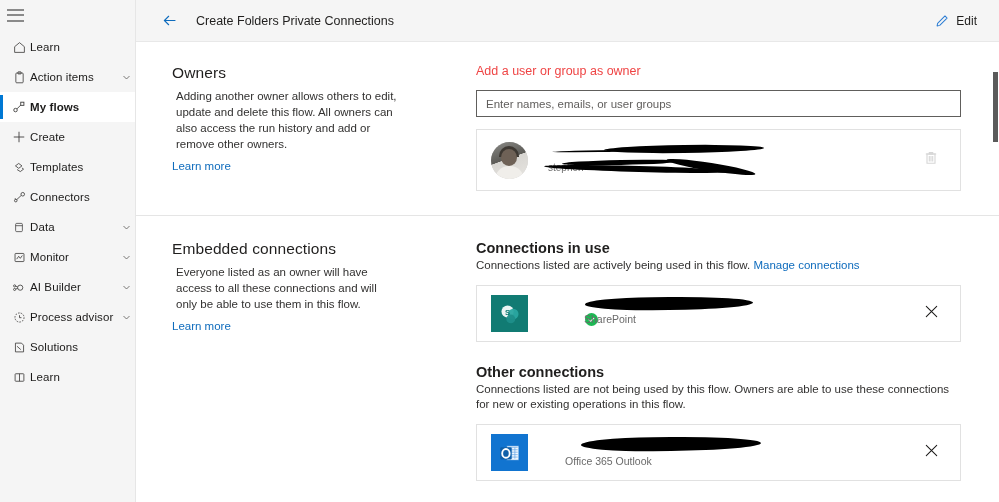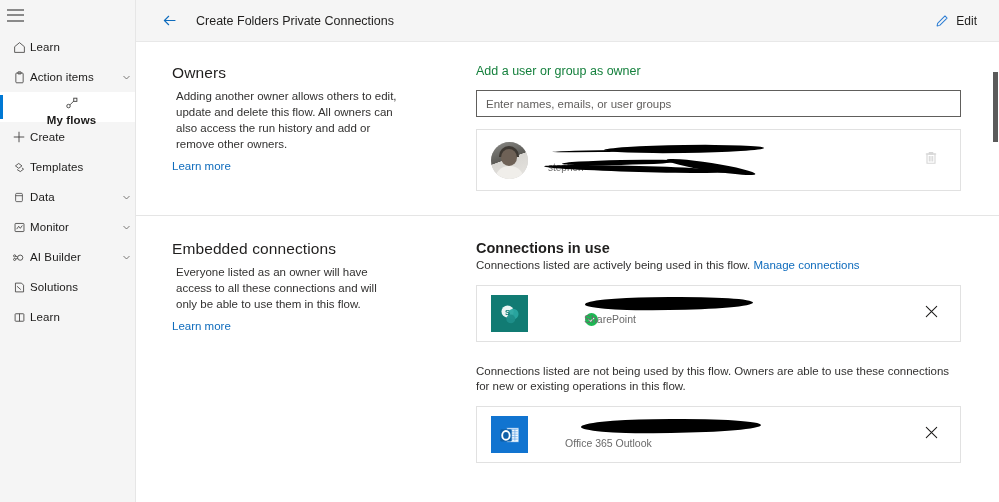--- a/index.html
+++ b/index.html
@@ -68,21 +68,20 @@
     letter-spacing: .1px;
   }
   .nav-item .chev {
     width: 18px; flex: 0 0 18px;
     display: flex; align-items: center; justify-content: center;
     color: #605e5c;
   }
   .nav-item.selected {
     background: #ffffff;
     font-weight: bold;
-    flex-direction: column;
   }
   .nav-item.selected::before {
     content: "";
     position: absolute;
     left: 0; top: 3px; bottom: 3px;
     width: 3px;
     background: #0078d4;
   }
 
   
@@ -174,21 +173,21 @@
     cursor: pointer;
   }
 
   .sec-right {
     flex: 1 1 auto;
     min-width: 0;
   }
 
   .field-label {
     font-size: 12.5px;
-    color: #15803d;
+    color: #ef4444;
     margin: 0 0 12px 0;
   }
 
   .people-input {
     width: 100%;
     height: 27px;
     border: 1px solid #605e5c;
     background: #ffffff;
     padding: 0 9px;
     font-size: 11.5px;
@@ -417,20 +416,31 @@
       <div class="nav-item">
         <span class="nav-ico">
           <svg width="13" height="13" viewBox="0 0 16 16" fill="none" stroke="currentColor" stroke-width="1">
               <path d="M3 6 L7 3 L11 6 L7 9 Z"></path>
               <path d="M11 8.5 L13 10 L9 13 L5 10.5"></path>
             </svg>
         </span>
         <span class="nav-label">Templates</span>
       </div>
 
+      <div class="nav-item">
+        <span class="nav-ico">
+          <svg width="13" height="13" viewBox="0 0 16 16" fill="none" stroke="currentColor" stroke-width="1">
+              <circle cx="3.4" cy="11.8" r="1.6"></circle>
+              <circle cx="12" cy="4" r="2.2"></circle>
+              <path d="M4.6 10.6 L10.2 5.4"></path>
+              <path d="M2.2 9.4 L4 10.2"></path>
+            </svg>
+        </span>
+        <span class="nav-label">Connectors</span>
+      </div>
 
       <div class="nav-item">
         <span class="nav-ico">
           <svg width="12" height="13" viewBox="0 0 16 16" fill="none" stroke="currentColor" stroke-width="1">
               <rect x="3.5" y="2.5" width="9" height="11" rx="1.4"></rect>
               <path d="M3.5 5.6 H12.5"></path>
             </svg>
         </span>
         <span class="nav-label">Data</span>
         <span class="chev">
@@ -465,20 +475,34 @@
             </svg>
         </span>
         <span class="nav-label">AI Builder</span>
         <span class="chev">
           <svg width="9" height="9" viewBox="0 0 12 12" fill="none" stroke="currentColor" stroke-width="1.1">
               <path d="M2 4 L6 8 L10 4"></path>
             </svg>
         </span>
       </div>
 
+      <div class="nav-item">
+        <span class="nav-ico">
+          <svg width="13" height="13" viewBox="0 0 16 16" fill="none" stroke="currentColor" stroke-width="1">
+              <circle cx="8" cy="8" r="5.6" stroke-dasharray="2 1.4"></circle>
+              <path d="M8 5.2 V8.2 H10.4"></path>
+            </svg>
+        </span>
+        <span class="nav-label">Process advisor</span>
+        <span class="chev">
+          <svg width="9" height="9" viewBox="0 0 12 12" fill="none" stroke="currentColor" stroke-width="1.1">
+              <path d="M2 4 L6 8 L10 4"></path>
+            </svg>
+        </span>
+      </div>
 
       <div class="nav-item">
         <span class="nav-ico">
           <svg width="13" height="13" viewBox="0 0 16 16" fill="none" stroke="currentColor" stroke-width="1">
               <path d="M3 2.6 H10.5 L13 5.2 V13.4 H3 Z"></path>
               <path d="M5 6.5 L9.6 10.6"></path>
             </svg>
         </span>
         <span class="nav-label">Solutions</span>
       </div>
@@ -597,20 +621,21 @@
             <div class="card-action">
               <span class="close-ico">
                 <svg width="17" height="17" viewBox="0 0 18 18" fill="none" stroke="currentColor" stroke-width="1.1" stroke-linecap="round">
                     <path d="M3.5 3.5 L14.5 14.5 M14.5 3.5 L3.5 14.5"></path>
                   </svg>
               </span>
             </div>
           </div>
 
           <div class="sub-block">
+            <h3 class="sub-h3">Other connections</h3>
             <p class="sub-desc">Connections listed are not being used by this flow. Owners are able to use these connections for new or existing operations in this flow.</p>
 
             <div class="card conn-card">
               <div class="conn-icon ol-icon">
                 <svg width="26" height="26" viewBox="0 0 32 32">
                   <rect x="12" y="7" width="15" height="18" fill="#ffffff" opacity=".95"></rect>
                   <path d="M12 7 H27 V25 H12 Z" fill="none" stroke="#1174d0" stroke-width="1"></path>
                   <path d="M13.5 9 H25.5 M13.5 12 H25.5 M13.5 15 H25.5 M13.5 18 H25.5 M13.5 21 H25.5" stroke="#6aa9e8" stroke-width=".9"></path>
                   <path d="M18 9 V23 M22 9 V23" stroke="#6aa9e8" stroke-width=".9"></path>
                   <rect x="4" y="9" width="14" height="15" rx="1.6" fill="#0f5fa8"></rect>

